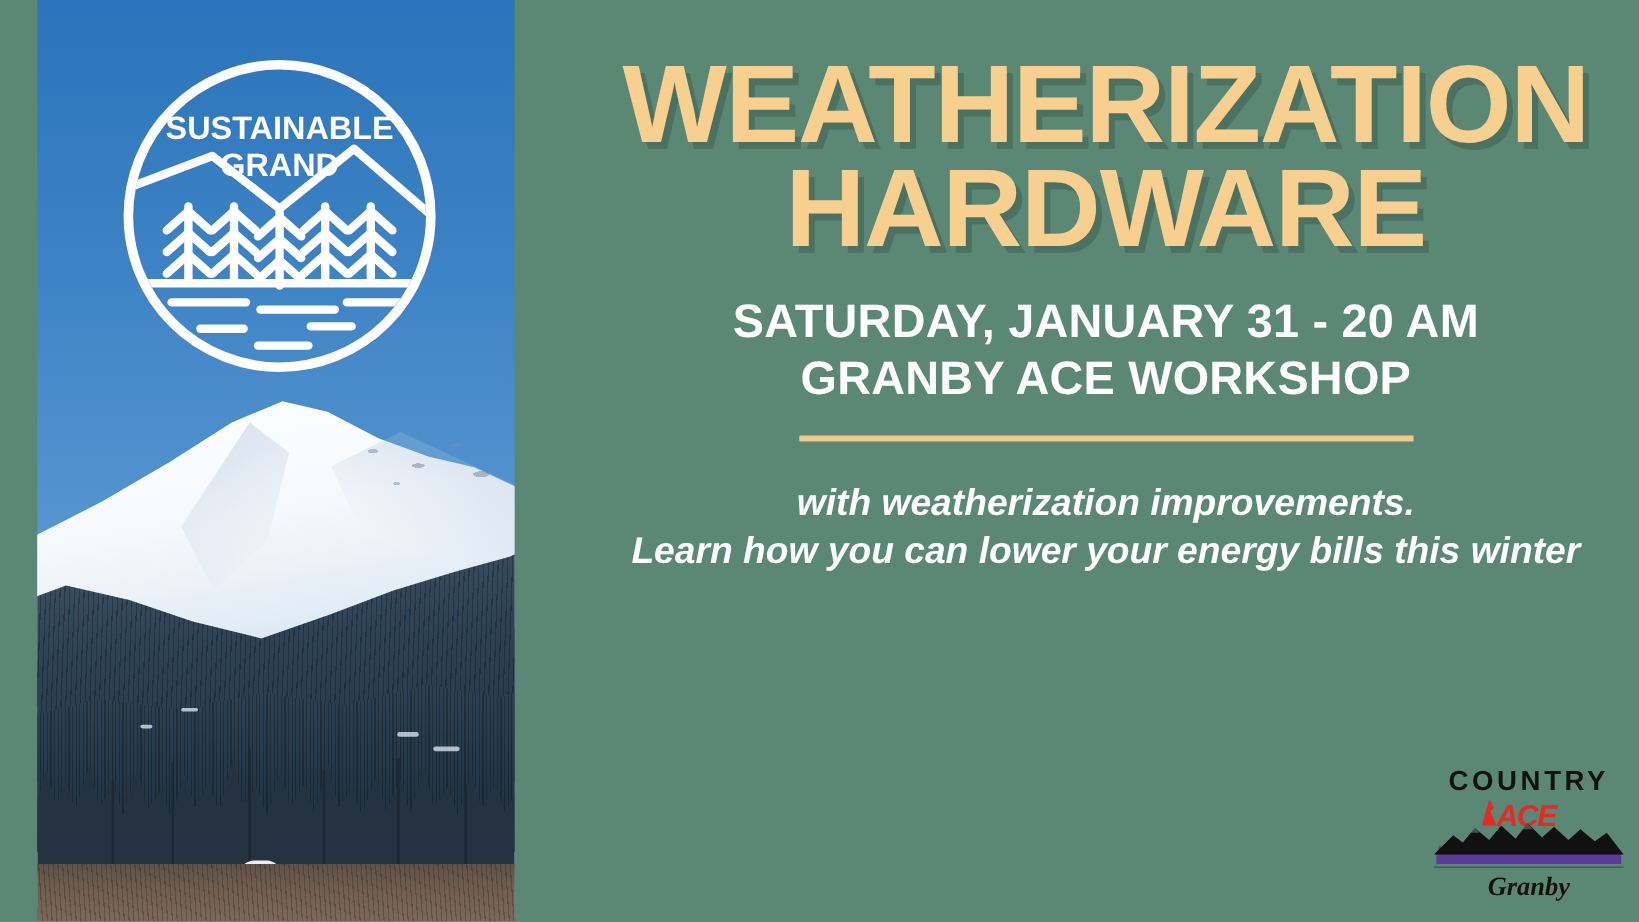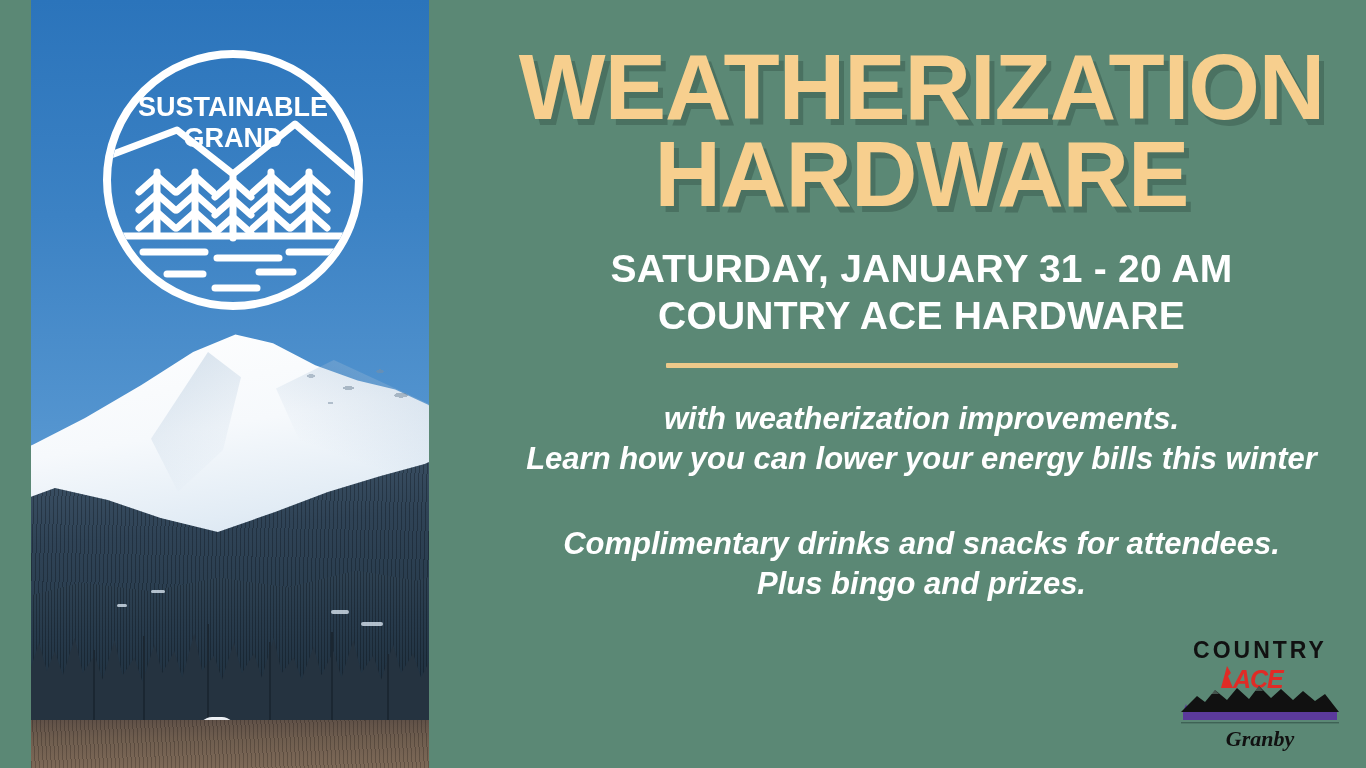--- a/index.html
+++ b/index.html
@@ -148,21 +148,21 @@
   }
   .body-block{
     color:#ffffff; font-weight:bold; font-style:italic;
     font-size:31px; line-height:1.3; text-align:center; max-width:880px;
   }
   #body-1{ margin-top:31px; }
   #body-2{ margin-top:44px; }
 
   
   #ace-logo{
-    position:absolute; right:52px; bottom:14px; width:170px; height:118px;
+    position:absolute; right:38px; bottom:14px; width:170px; height:118px;
   }
   #ace-logo svg{ width:100%; height:100%; display:block; }
 </style>
 </head>
 <body>
 
 <div id="flyer">
 
   <div id="photo-panel">
     <div class="sky"></div>
@@ -252,34 +252,30 @@
 
   <div id="content-panel">
 
     <h1 id="headline">
       <span>WEATHERIZATION</span>
       <span class="l2">HARDWARE</span>
     </h1>
 
     <div id="event-lines">
       <div>SATURDAY, JANUARY 31 - 20 AM</div>
-      <div>COUNTRY ACE HARDWARE</div>
+      <div>GRANBY ACE WORKSHOP</div>
     </div>
 
     <div id="divider"></div>
 
     <div id="body-1" class="body-block">
       <div>with weatherization improvements.</div>
       <div>Learn how you can lower your energy bills this winter</div>
     </div>
 
-    <div id="body-2" class="body-block">
-      <div>Complimentary drinks and snacks for attendees.</div>
-      <div>Plus bingo and prizes.</div>
-    </div>
 
     <div id="ace-logo">
       <svg viewBox="0 0 170 118" xmlns="http://www.w3.org/2000/svg">
         <text x="85" y="22" text-anchor="middle" fill="#111111" font-family="Liberation Sans, sans-serif" font-size="23" font-weight="bold" letter-spacing="3">COUNTRY</text>
 
         <g>
           <path d="M46 52 L52 30 L56 37 L53 40 L58 52 Z" fill="#e02b26"></path>
           <text x="58" y="52" fill="#e02b26" font-family="Liberation Sans, sans-serif" font-size="25" font-weight="bold" font-style="italic" letter-spacing="-1">ACE</text>
         </g>
 

